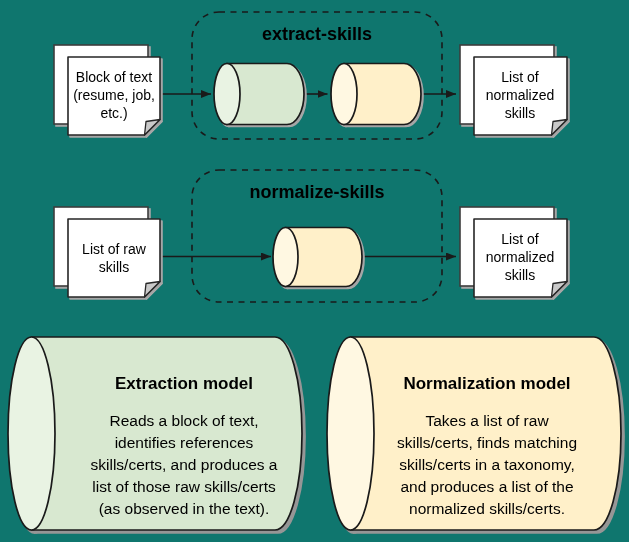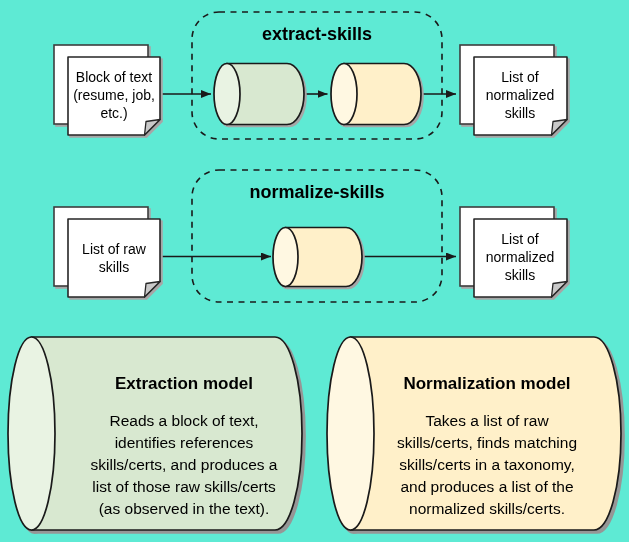--- a/index.html
+++ b/index.html
@@ -1,16 +1,16 @@
 <!DOCTYPE html>
 <html><head>
 <meta charset="utf-8">
 <style>
   html,body{margin:0;padding:0;background:#ffffff;}
-  .stage{width:629px;height:542px;position:relative;background:#5eead4;}
+  .stage{width:629px;height:542px;position:relative;background:#0f766e;}
   svg text{font-family:"Liberation Sans",sans-serif;fill:#000000;}
   .page{fill:#ffffff;stroke:#262626;stroke-width:1.6;stroke-linejoin:round;}
   .backpage{fill:#ffffff;stroke:#3d3d3d;stroke-width:1.6;}
   .fold{fill:#c9c9c9;stroke:#262626;stroke-width:1.3;stroke-linejoin:round;}
   .dashed{fill:none;stroke:#1a1a1a;stroke-width:1.6;stroke-dasharray:6 5.5;}
   .cyl-green{fill:#d8e8d0;stroke:#1a1a1a;stroke-width:1.7;}
   .cap-green{fill:#e9f3e3;stroke:#1a1a1a;stroke-width:1.7;}
   .cyl-yellow{fill:#fff0c9;stroke:#1a1a1a;stroke-width:1.7;}
   .cap-yellow{fill:#fff8e2;stroke:#1a1a1a;stroke-width:1.7;}
   .arrow{stroke:#1a1a1a;stroke-width:1.6;fill:none;marker-end:url(#ah);}

